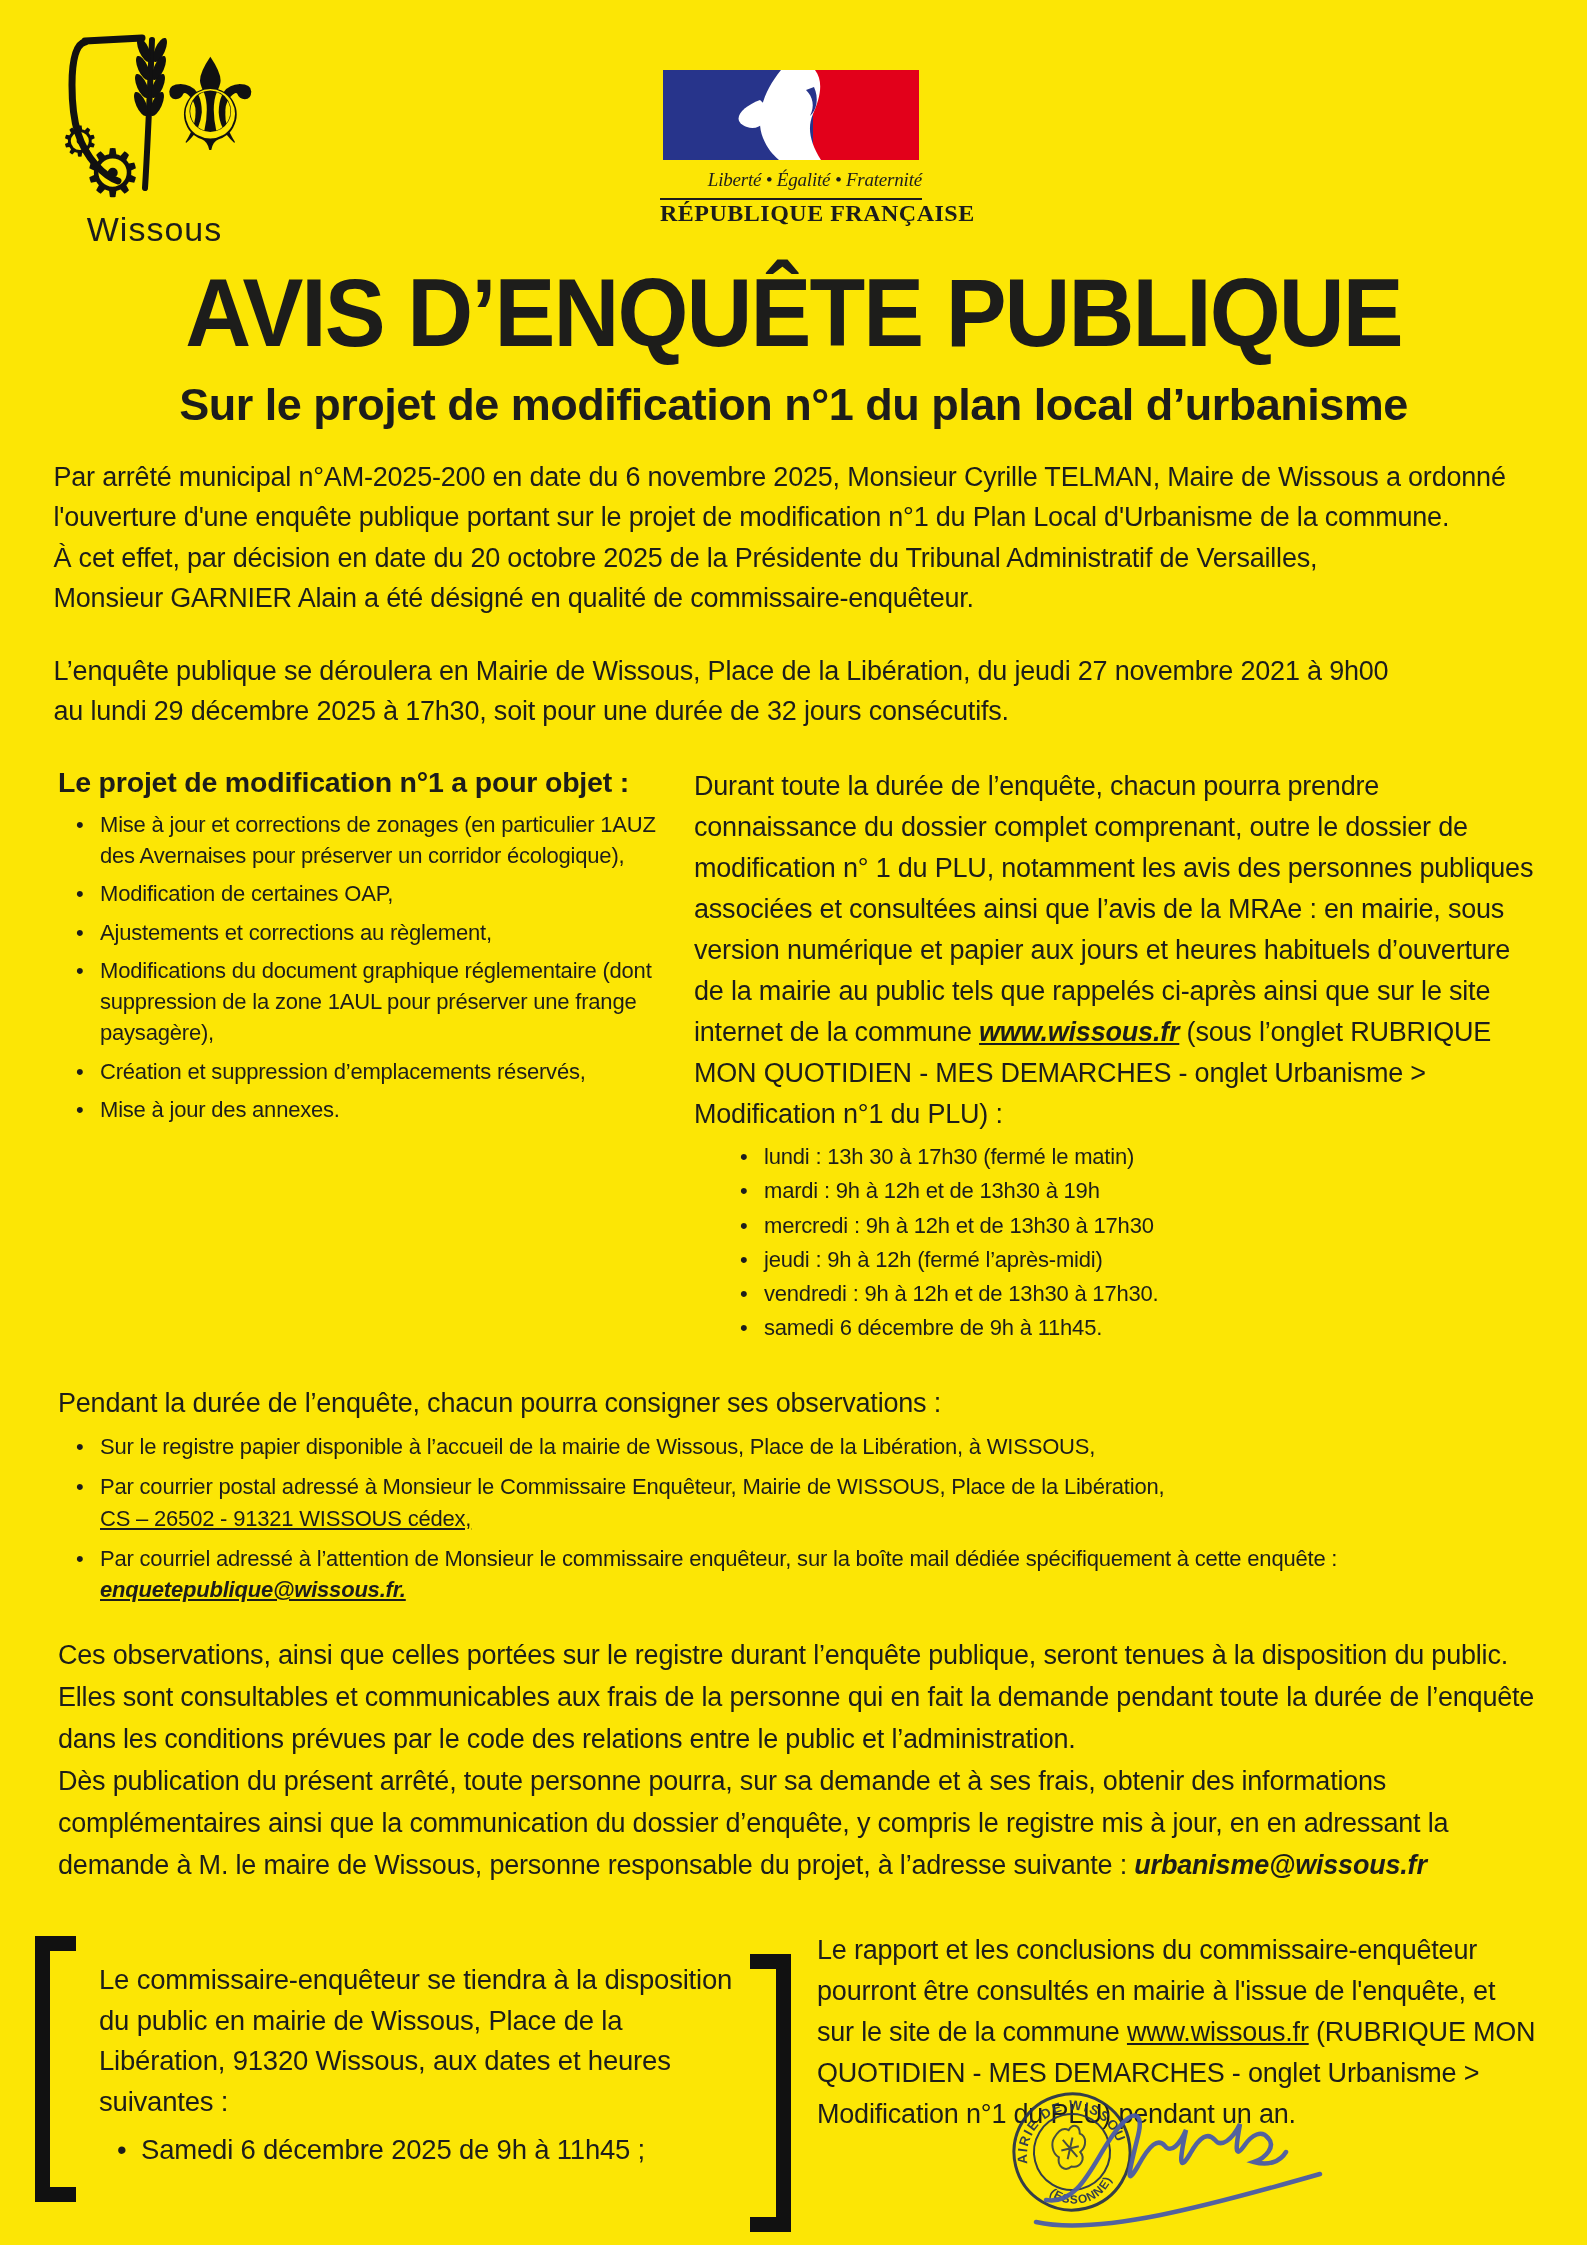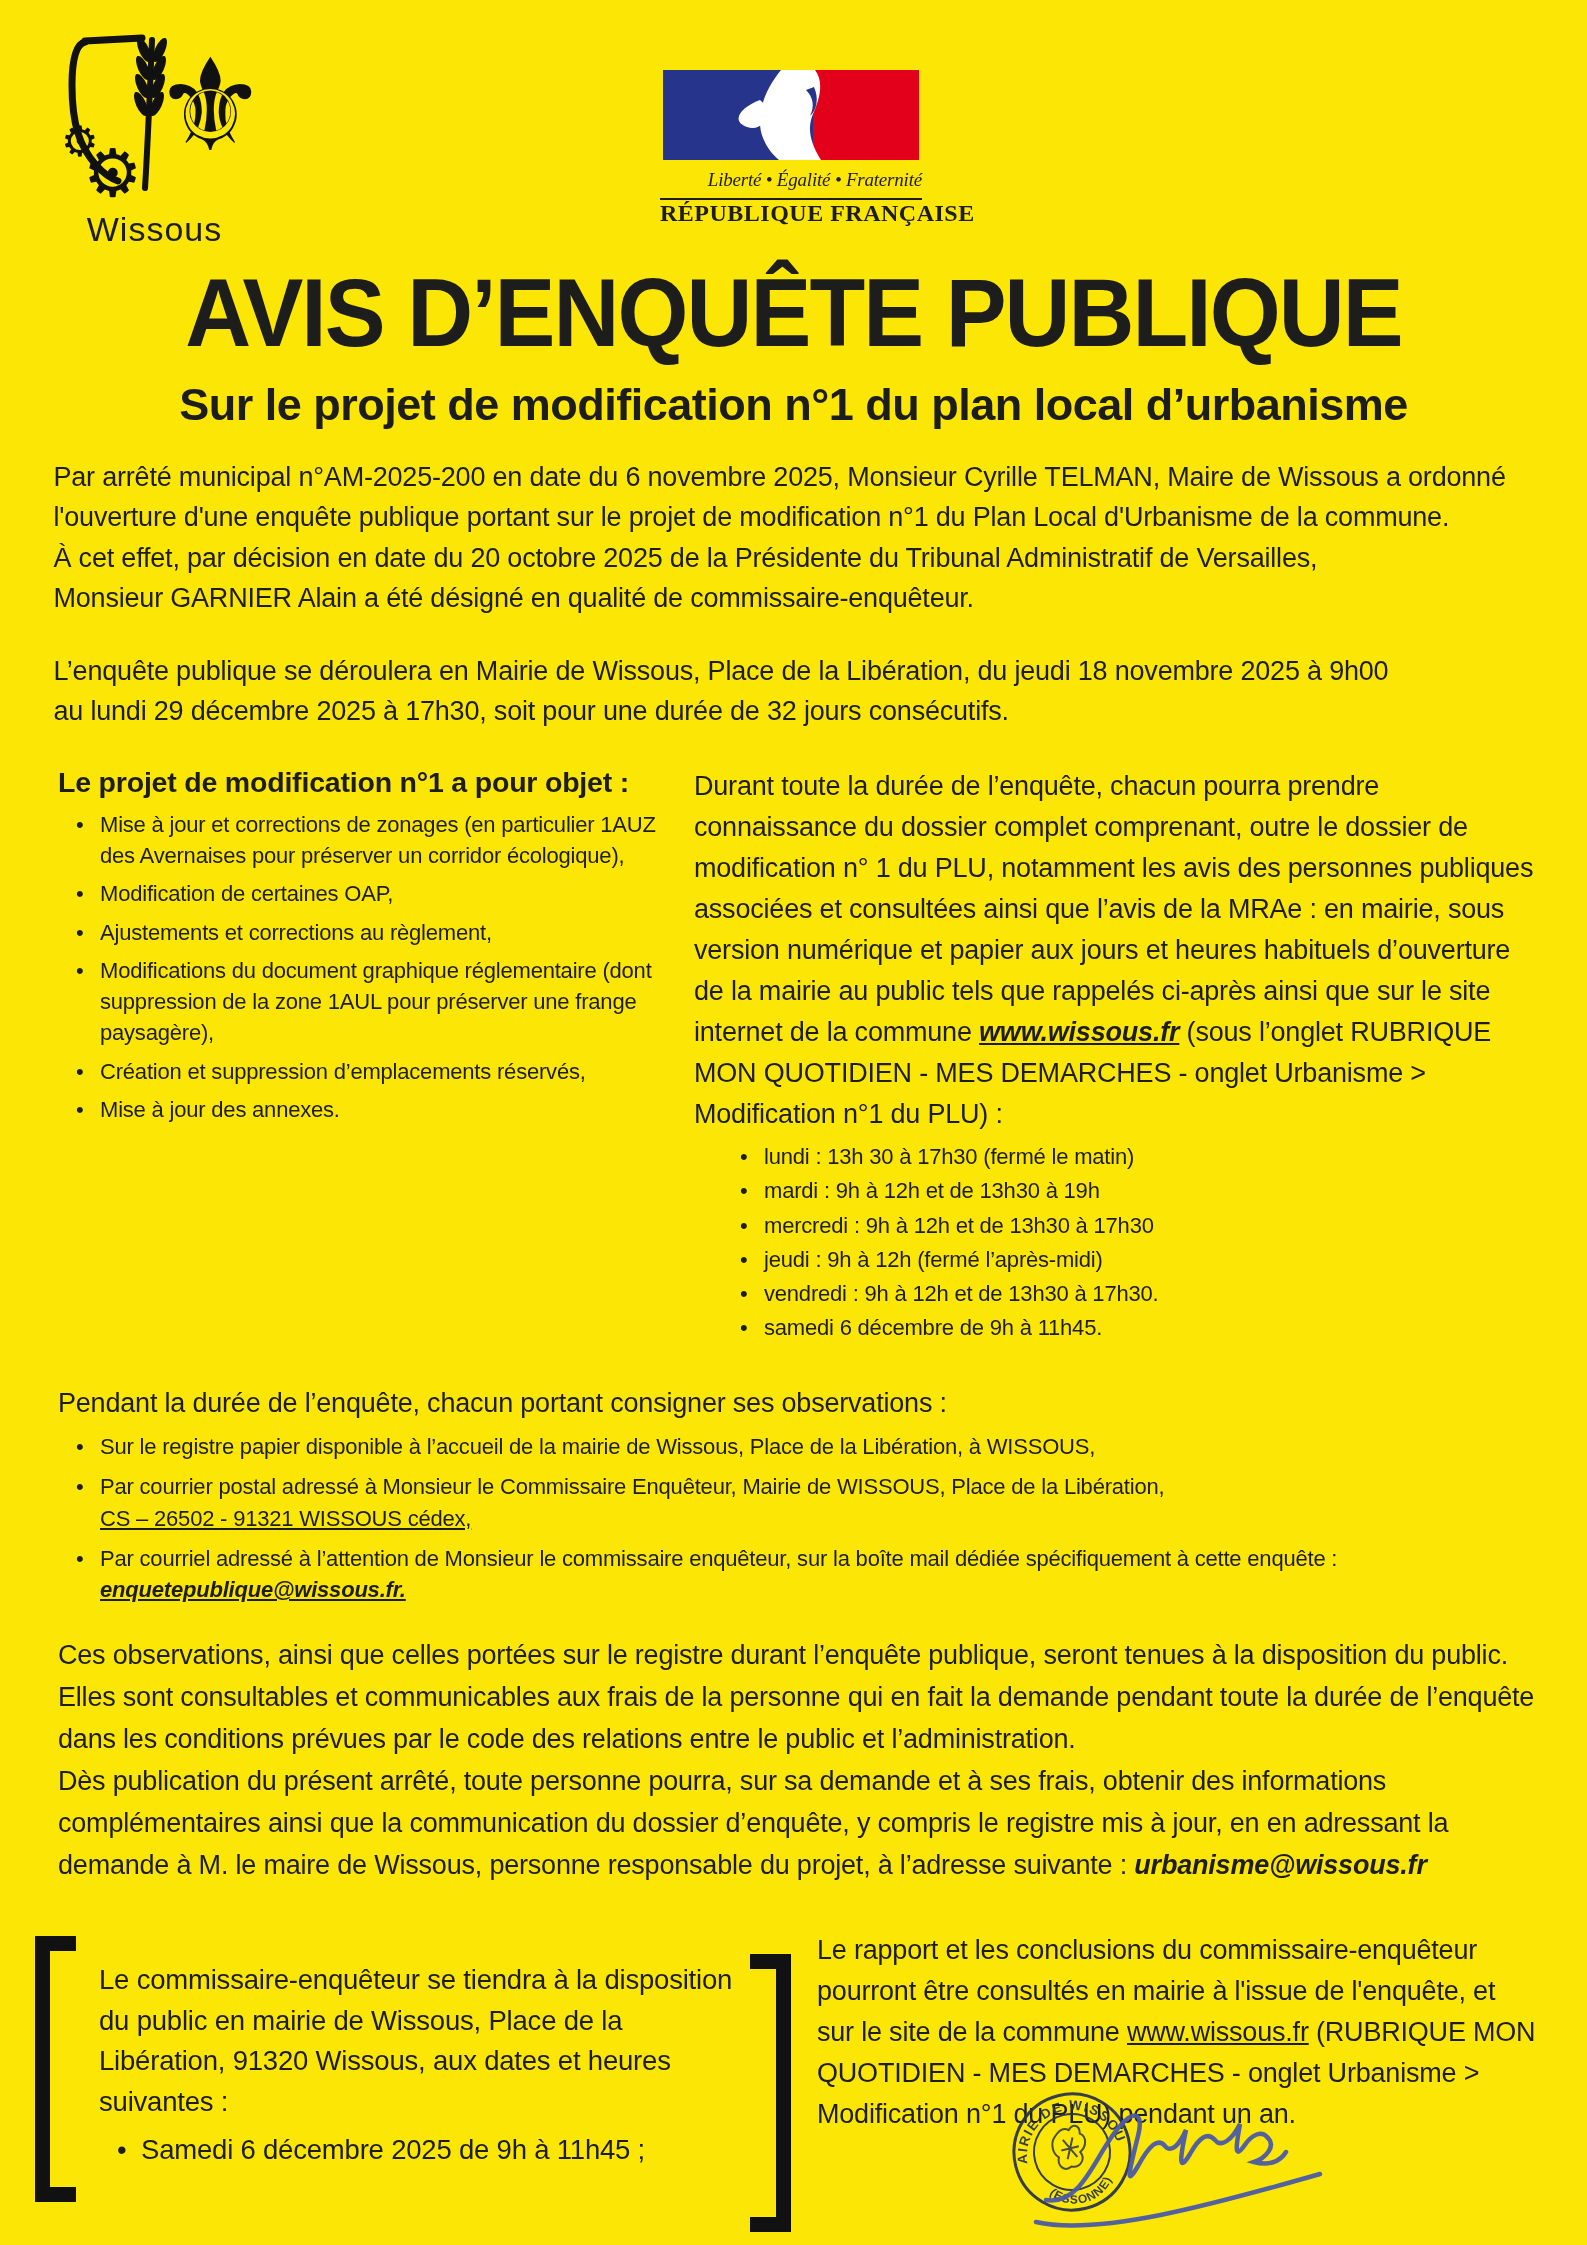--- a/index.html
+++ b/index.html
@@ -117,21 +117,21 @@
 <h1 class="main-title">AVIS D’ENQUÊTE PUBLIQUE</h1>
 <h2 class="subtitle">Sur le projet de modification n°1 du plan local d’urbanisme</h2>
 
 <div class="intro">
   <div>Par arrêté municipal n°AM-2025-200 en date du 6 novembre 2025, Monsieur Cyrille TELMAN, Maire de Wissous a ordonné</div>
   <div>l'ouverture d'une enquête publique portant sur le projet de modification n°1 du Plan Local d'Urbanisme de la commune.</div>
   <div>À cet effet, par décision en date du 20 octobre 2025 de la Présidente du Tribunal Administratif de Versailles,</div>
   <div>Monsieur GARNIER Alain a été désigné en qualité de commissaire-enquêteur.</div>
 </div>
 <div class="intro second">
-  <div>L’enquête publique se déroulera en Mairie de Wissous, Place de la Libération, du jeudi 18 novembre 2025 à 9h00</div>
+  <div>L’enquête publique se déroulera en Mairie de Wissous, Place de la Libération, du jeudi 27 novembre 2021 à 9h00</div>
   <div>au lundi 29 décembre 2025 à 17h30, soit pour une durée de 32 jours consécutifs.</div>
 </div>
 
 <div class="twocol">
   <div class="col-left">
     <h3 class="objet-heading">Le projet de modification n°1 a pour objet :</h3>
     <ul class="bullets">
       <li>Mise à jour et corrections de zonages (en particulier 1AUZ des Avernaises pour préserver un corridor écologique),</li>
       <li>Modification de certaines OAP,</li>
       <li>Ajustements et corrections au règlement,</li>
@@ -149,21 +149,21 @@
       <li>mardi : 9h à 12h et de 13h30 à 19h</li>
       <li>mercredi : 9h à 12h et de 13h30 à 17h30</li>
       <li>jeudi : 9h à 12h (fermé l’après-midi)</li>
       <li>vendredi : 9h à 12h et de 13h30 à 17h30.</li>
       <li>samedi 6 décembre de 9h à 11h45.</li>
     </ul>
   </div>
 </div>
 
 <div class="observations">
-  <div>Pendant la durée de l’enquête, chacun portant consigner ses observations :</div>
+  <div>Pendant la durée de l’enquête, chacun pourra consigner ses observations :</div>
   <ul class="bullets obs-list">
     <li>Sur le registre papier disponible à l’accueil de la mairie de Wissous, Place de la Libération, à WISSOUS,</li>
     <li>
       <span>Par courrier postal adressé à Monsieur le Commissaire Enquêteur, Mairie de WISSOUS, Place de la Libération,</span>
       <span class="obs-cont">CS – 26502 - 91321 WISSOUS cédex,</span>
     </li>
     <li>
       <span>Par courriel adressé à l’attention de Monsieur le commissaire enquêteur, sur la boîte mail dédiée spécifiquement à cette enquête : </span><span class="link-bi">enquetepublique@wissous.fr.</span>
     </li>
   </ul>

